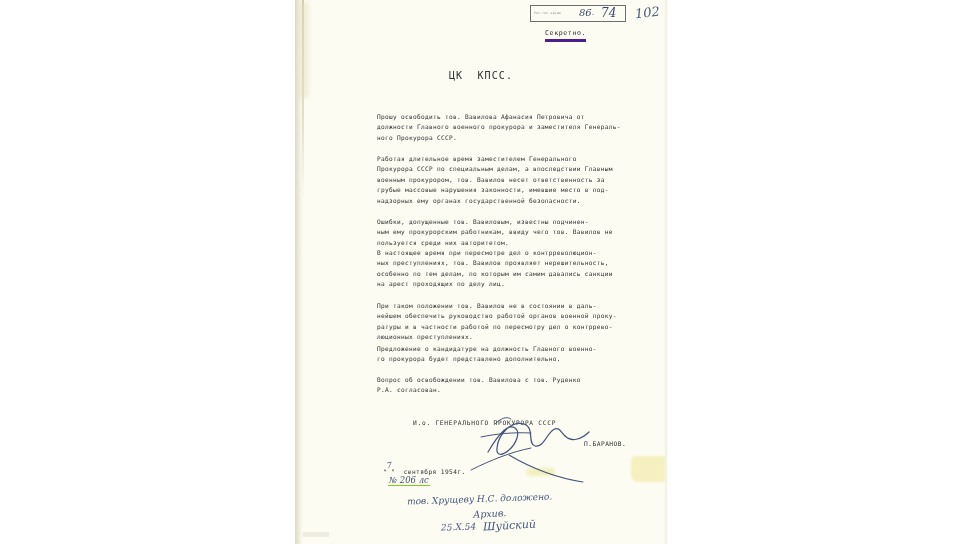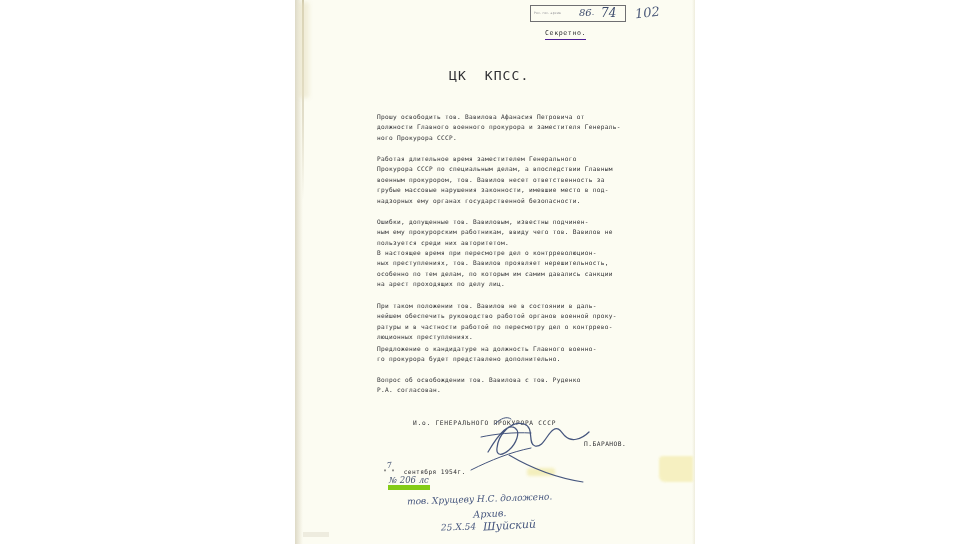--- a/index.html
+++ b/index.html
@@ -23,21 +23,20 @@
 
   
   #sheet {
     position: absolute;
     left: 295px;
     top: 0px;
     width: 372px;
     height: 544px;
     background: #fcfcf2;
     overflow: hidden;
-    padding-left: 28px;
   }
 
   
   #binding-shadow {
     position: absolute;
     left: 0px;
     top: 0px;
     width: 8px;
     height: 544px;
     background: linear-gradient(to right, #ddd9c6 0%, #e9e6d6 35%, #f7f6ea 80%, #fcfcf2 100%);
@@ -169,28 +168,28 @@
     font-style: italic;
     color: #4a5878;
     transform: rotate(-6deg);
   }
 
   #secret-label {
     left: 250px;
     top: 28px;
     font-size: 6.6px;
     letter-spacing: .6px;
-    border-bottom: 1px solid #4c1d95;
+    border-bottom: 3px solid #4c1d95;
     padding-bottom: 1px;
   }
 
   #addressee {
     left: 154px;
     top: 71px;
-    font-size: 13px;
+    font-size: 10px;
     letter-spacing: 1.1px;
   }
 
   .para {
     left: 82px;
     width: 262px;
     font-size: 6.15px;
     line-height: 10.45px;
     letter-spacing: .3px;
     white-space: pre-line;
@@ -234,21 +233,21 @@
     transform: rotate(-8deg);
   }
   #doc-number {
     position: absolute;
     left: 93px;
     top: 475px;
     font-family: "DejaVu Serif", serif;
     font-size: 8.5px;
     font-style: italic;
     color: #45536f;
-    border-bottom: 5px solid #84cc16;
+    border-bottom: 1px solid #84cc16;
     padding: 0 1px;
     white-space: pre;
   }
 
   
   #ink-layer {
     position: absolute;
     left: 0;
     top: 0;
     width: 372px;

